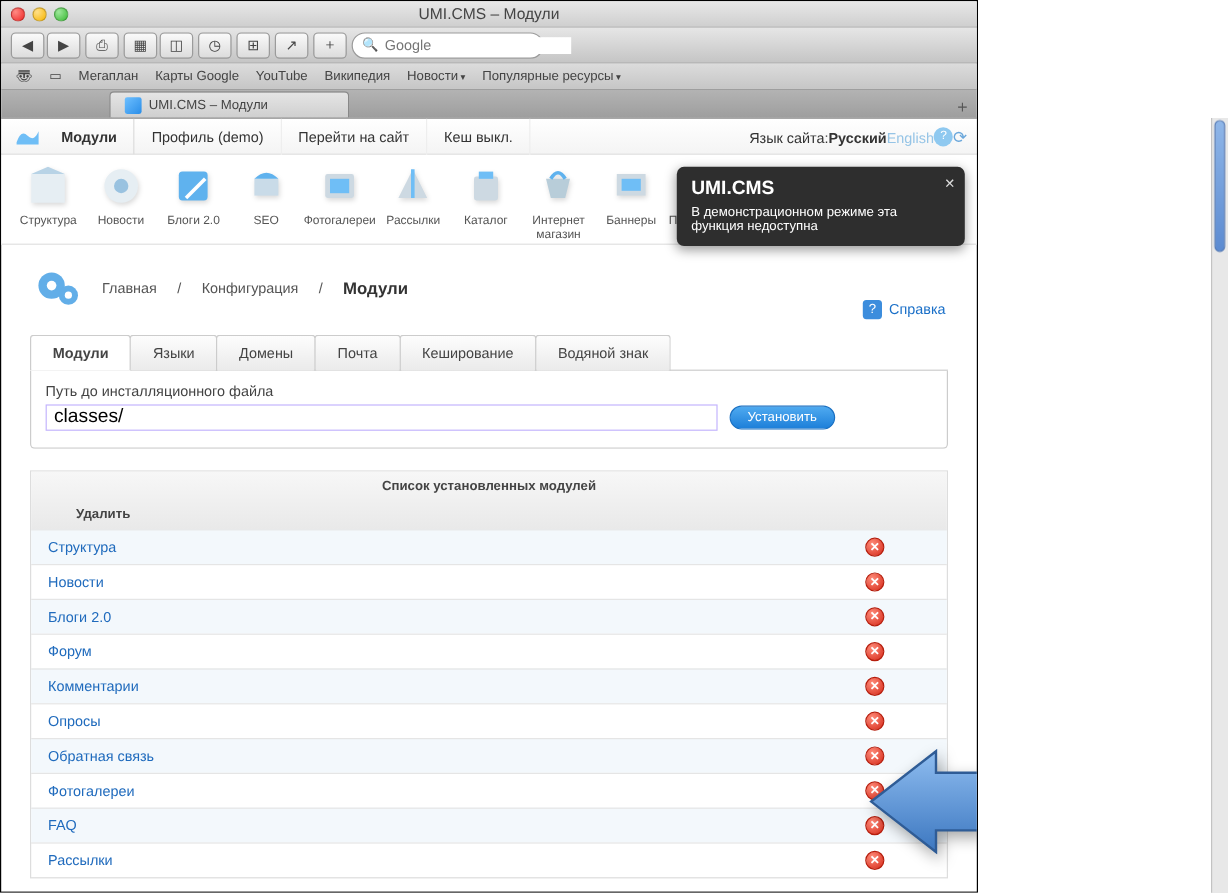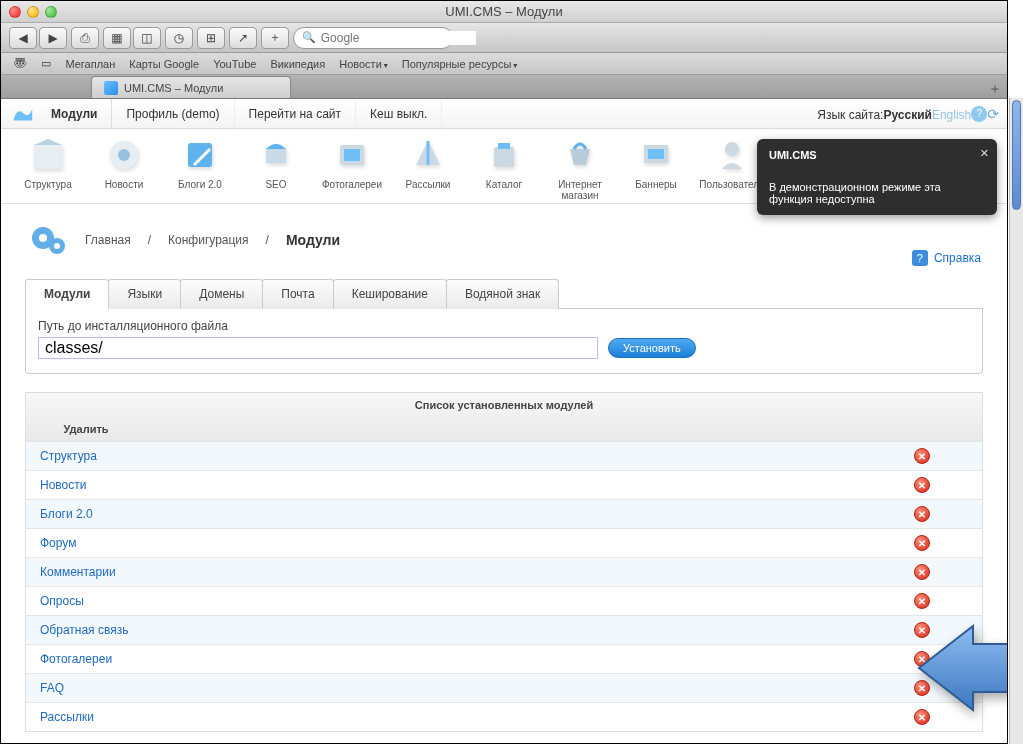--- a/index.html
+++ b/index.html
@@ -44,21 +44,21 @@
 .umi-right .lang-active{ font-weight:bold; }
 .umi-right .lang-other{ color:#95c4e6; }
 .icon-circle{ width:16px; height:16px; border-radius:50%; background:#8fc9f0; display:inline-flex; align-items:center; justify-content:center; color:#fff; font-size:10px;}
 
 
 .modules-bar { background:#fff; border-bottom:1px solid #e0e0e0; padding:6px 10px 2px; display:flex; gap:2px; position:relative; }
 .mod { width:76px; text-align:center; font-size:10px; color:#555; }
 .mod-icon { width:48px; height:40px; margin:0 auto 4px; display:flex; align-items:center; justify-content:center; }
 .mod-icon svg { width:44px; height:40px; filter: drop-shadow(1px 2px 2px rgba(0,0,0,.15)); }
 .demo-toast { position:absolute; top:10px; right:10px; width:240px; background:#2e2e2e; color:#fff; border-radius:6px; padding:10px 26px 10px 12px; font-size:11px; box-shadow:0 3px 10px rgba(0,0,0,.4);}
-.demo-toast .tt { font-weight:bold; margin-bottom:20px; font-size:11px; }
+.demo-toast .tt { font-weight:bold; margin-bottom:4px; font-size:16px; }
 .demo-toast .close{ position:absolute; right:8px; top:8px; font-size:11px; cursor:pointer; color:#ddd;}
 
 
 .content-wrap { padding: 12px 24px 0; position:relative; }
 .page-head { display:flex; align-items:center; gap:12px; margin-bottom:14px; }
 .gear-icon { width:48px; height:48px; }
 .breadcrumbs { font-size:12px; color:#555; display:flex; align-items:center; gap:17px; flex-wrap:wrap;}
 .breadcrumbs .current{ font-weight:bold; font-size:14px; color:#333;}
 .help-link { position:absolute; right:26px; top:46px; font-size:12px; color:#1b70c8; display:flex; align-items:center; gap:6px;}
 .help-link .qbox{ width:16px;height:16px;background:#3c8ddd;color:#fff;font-size:11px;border-radius:3px;display:flex;align-items:center;justify-content:center;}
@@ -87,21 +87,21 @@
 .mods-table .row .c2{ width:120px; text-align:center;}
 .del-icon{ width:16px; height:16px; border-radius:50%; background:radial-gradient(circle at 35% 30%, #ff8c7a,#d42818); display:inline-flex; align-items:center; justify-content:center; color:#fff; font-size:10px; font-weight:bold; border:1px solid #b51e0d;}
 
 
 .big-arrow{ position:absolute; right:-6px; top:420px; width:100px; height:88px; filter: drop-shadow(3px 5px 6px rgba(0,0,0,.35));}
 
 
 .page-scroll{ position:fixed; top:98px; right:0; width:14px; bottom:0; background:#e8e8e8; border-left:1px solid #bcbcbc;}
 .page-scroll .thumb{ position:absolute; left:2px; right:2px; top:2px; height:110px; background:linear-gradient(#8fb6e8,#5c8bd1); border-radius:6px; border:1px solid #5177b3;}
 
-.viewport{ position:relative; width:1008px; height:744px; overflow:hidden; border:1px solid #000;}
+.viewport{ position:relative; width:815px; height:744px; overflow:hidden; border:1px solid #000;}
 </style>
 </head>
 <body>
 
 <div class="viewport">
 
   <div class="window-titlebar">
     <div class="traffic-lights">
       <div class="traffic-light tl-red"></div>
       <div class="traffic-light tl-yellow"></div>

